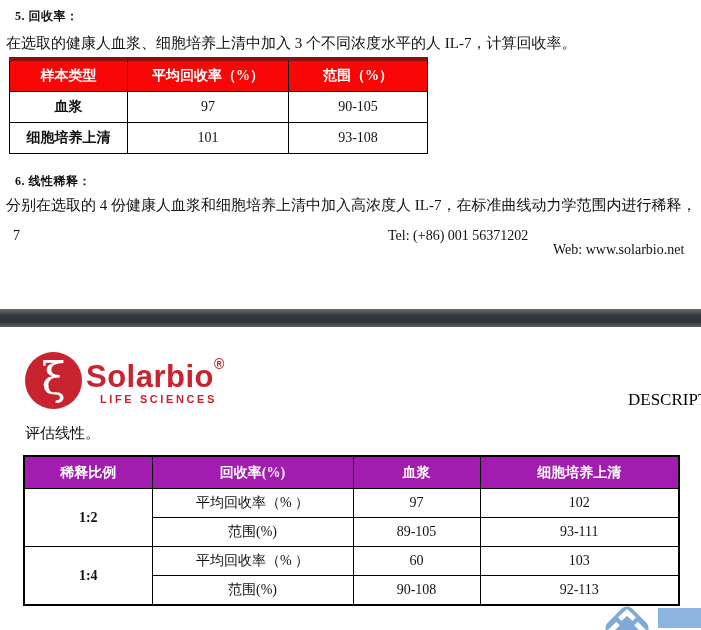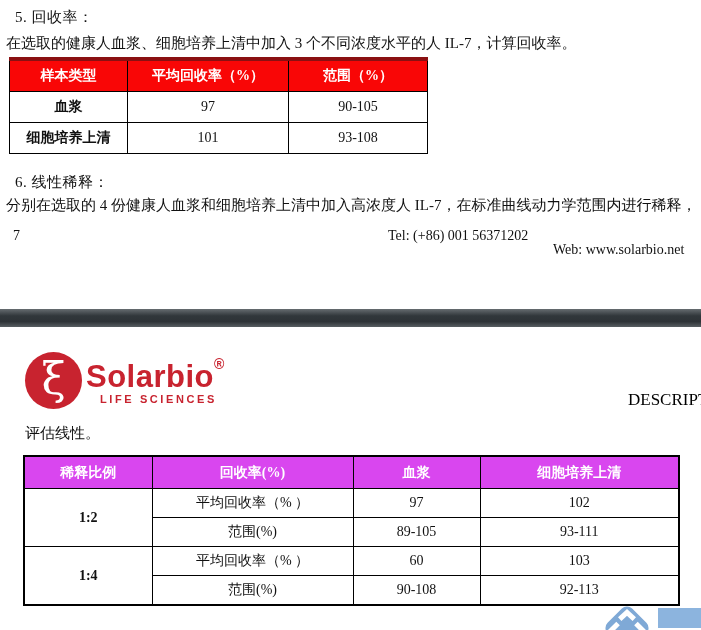--- a/index.html
+++ b/index.html
@@ -3,21 +3,21 @@
 <meta charset="utf-8">
 <style>
   html,body{margin:0;padding:0;}
   body{width:701px;height:630px;background:#fff;
        font-family:"Liberation Serif","DejaVu Serif",serif;color:#111;}
   #screen{position:relative;width:701px;height:630px;overflow:hidden;background:#fff;}
 
   .abs{position:absolute;}
 
   
-  .h-sec{font-size:15px;font-weight:normal;letter-spacing:.5px;text-align:right;}
+  .h-sec{font-size:12px;font-weight:bold;letter-spacing:.5px;text-align:right;}
   .p-body{font-size:15px;}
 
   table{border-collapse:collapse;table-layout:fixed;padding-left:34px;}
   td,th{padding:0;text-align:center;vertical-align:middle;font-size:14px;}
 
   #recovery-table{border:1.5px solid #000;border-top:4px solid #8a1012;}
   #recovery-table th{background:#f90606;color:#fff;font-weight:bold;height:30px;border:1.5px solid #000;}
   #recovery-table td{height:30px;border:1.5px solid #000;}
   #recovery-table td.rowlabel{font-weight:bold;}
 
@@ -33,21 +33,21 @@
   #logo-symbol{color:#fff;font-size:44px;line-height:1;font-family:"DejaVu Serif",serif;
     transform:translateY(-2px);}
   #logo-brand{left:86px;top:356px;font-family:"Liberation Sans","DejaVu Sans",sans-serif;
     font-weight:bold;font-size:31px;color:#c8232f;letter-spacing:.5px;}
   #logo-reg{font-size:14px;vertical-align:18px;letter-spacing:0;}
   #logo-tagline{left:100px;top:393px;font-family:"Liberation Sans","DejaVu Sans",sans-serif;
     font-weight:bold;font-size:11px;color:#c8232f;letter-spacing:2.6px;}
   #descripti{left:628px;top:390px;font-size:17px;color:#000;}
 
   #linearity-table{border:2px solid #000;}
-  #linearity-table th{background:#d946ef;color:#fff;font-weight:bold;height:31px;border:1.5px solid #000;}
+  #linearity-table th{background:#a21caf;color:#fff;font-weight:bold;height:31px;border:1.5px solid #000;}
   #linearity-table td{height:28px;border:1.5px solid #000;font-size:14px;}
   #linearity-table td.ratio{font-weight:bold;}
 
   
   #overlay-bar{left:658px;top:608px;width:43px;height:20px;background:#8cb4de;}
   #watermark{left:599px;top:600px;width:56px;height:56px;}
 </style>
 </head>
 <body>
 

